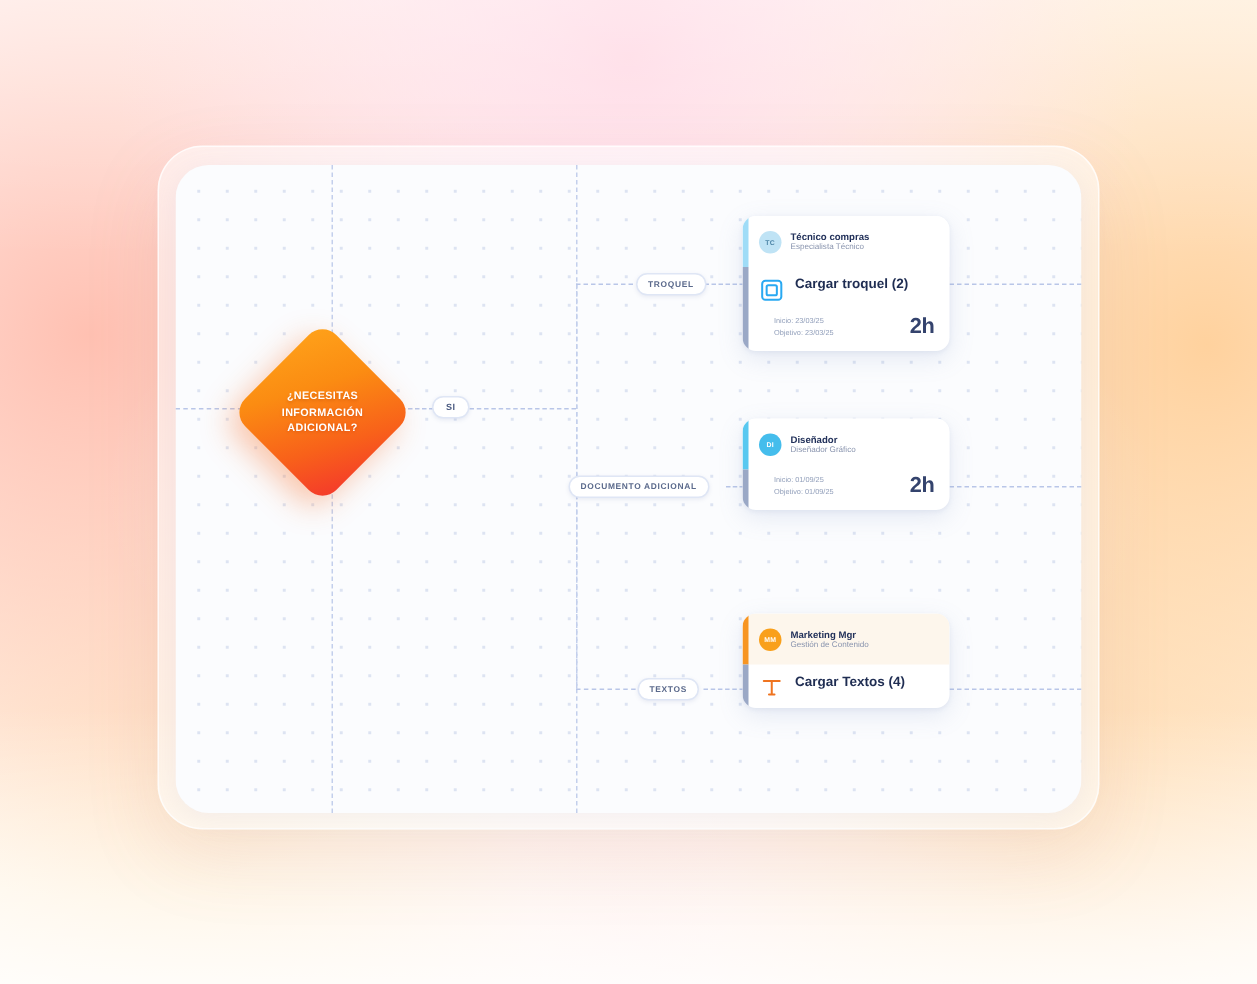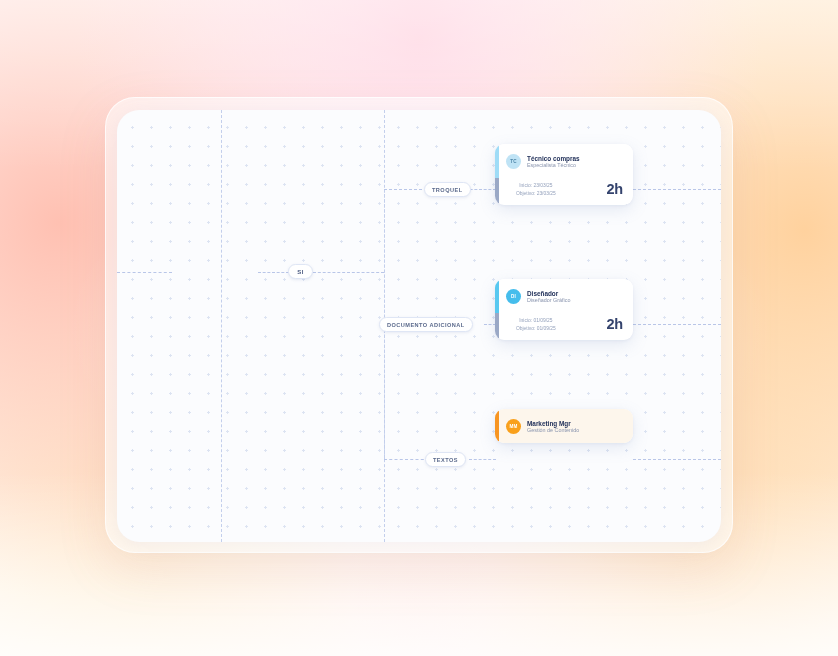--- a/index.html
+++ b/index.html
@@ -189,21 +189,20 @@
     font-weight: bold;
     color: #1f2d52;
     line-height: 1.28;
   }
 
   .card-foot {
     display: flex;
     align-items: flex-end;
     justify-content: space-between;
     padding: 4px 10px 8px 21px;
-    text-align: center;
   }
   .dates { display: flex; flex-direction: column; gap: 2px; }
   .date-line { font-size: 4.9px; color: #93a0bb; line-height: 1.15; white-space: nowrap; }
   .hours {
     font-size: 14.5px;
     font-weight: bold;
     color: #34436d;
     line-height: 1;
     letter-spacing: -.2px;
   }
@@ -235,38 +234,55 @@
 
     <div class="hline" style="left:267px; top:214px; width:20px;"></div>
     <div class="hline" style="left:367px; top:214px; width:12px;"></div>
     <div class="hline" style="left:516px; top:214px; width:88px;"></div>
 
     <div class="hline" style="left:267px; top:349px; width:45px;"></div>
     <div class="hline" style="left:352px; top:349px; width:27px;"></div>
     <div class="hline" style="left:516px; top:349px; width:88px;"></div>
   </div>
 
+  <div class="diamond-wrap">
+    <div class="diamond"></div>
+    <div class="diamond-text">
+      <span>¿NECESITAS</span>
+      <span>INFORMACIÓN</span>
+      <span>ADICIONAL?</span>
+    </div>
+  </div>
 
   <div class="si-pill">SI</div>
 
   <div class="branch-label" style="left:424px; top:182px;">TROQUEL</div>
   <div class="branch-label" style="left:379px; top:317px;">DOCUMENTO ADICIONAL</div>
   <div class="branch-label" style="left:425px; top:452px;">TEXTOS</div>
 
   <div class="card" style="left:495px; top:144px;">
     <div class="card-accent">
       <div class="acc-top" style="background:#9fdcf7;"></div>
       <div class="acc-bot" style="background:#9aa8c6;"></div>
     </div>
     <div class="card-head" style="background:#ffffff;">
       <div class="avatar" style="background:#bfe3f5; color:#4e86a8;">TC</div>
       <div class="who">
         <div class="who-name">Técnico compras</div>
         <div class="who-role">Especialista Técnico</div>
       </div>
+    </div>
+    <div class="card-body">
+      <span class="task-icon">
+        <svg viewBox="0 0 24 24" width="17" height="17" fill="none" stroke="#29a9f2" stroke-width="1.9" stroke-linecap="round" stroke-linejoin="round">
+          <rect x="3" y="3" width="18" height="18" rx="3"></rect>
+          <rect x="7.2" y="7.2" width="9.6" height="9.6" rx="1.6"></rect>
+        </svg>
+      </span>
+      <div class="task-title">Cargar troquel (2)</div>
     </div>
     <div class="card-foot">
       <div class="dates">
         <div class="date-line">
           <span>Inicio:</span>
           <span>23/03/25</span>
         </div>
         <div class="date-line">
           <span>Objetivo:</span>
           <span>23/03/25</span>
@@ -308,15 +324,23 @@
       <div class="acc-top" style="background:#f79522;"></div>
       <div class="acc-bot" style="background:#9aa8c6;"></div>
     </div>
     <div class="card-head" style="background:#fdf6ec;">
       <div class="avatar" style="background:#f9a01b; color:#ffffff;">MM</div>
       <div class="who">
         <div class="who-name">Marketing Mgr</div>
         <div class="who-role">Gestión de Contenido</div>
       </div>
     </div>
+    <div class="card-body">
+      <span class="task-icon">
+        <svg viewBox="0 0 24 24" width="17" height="17" fill="none" stroke="#ef7420" stroke-width="1.9" stroke-linecap="round" stroke-linejoin="round">
+          <path d="M4.5 5.6h15M12 5.6v12.8M9.4 18.4h5.2"></path>
+        </svg>
+      </span>
+      <div class="task-title">Cargar Textos (4)</div>
+    </div>
   </div>
 
 </div>
 
 </body></html>

